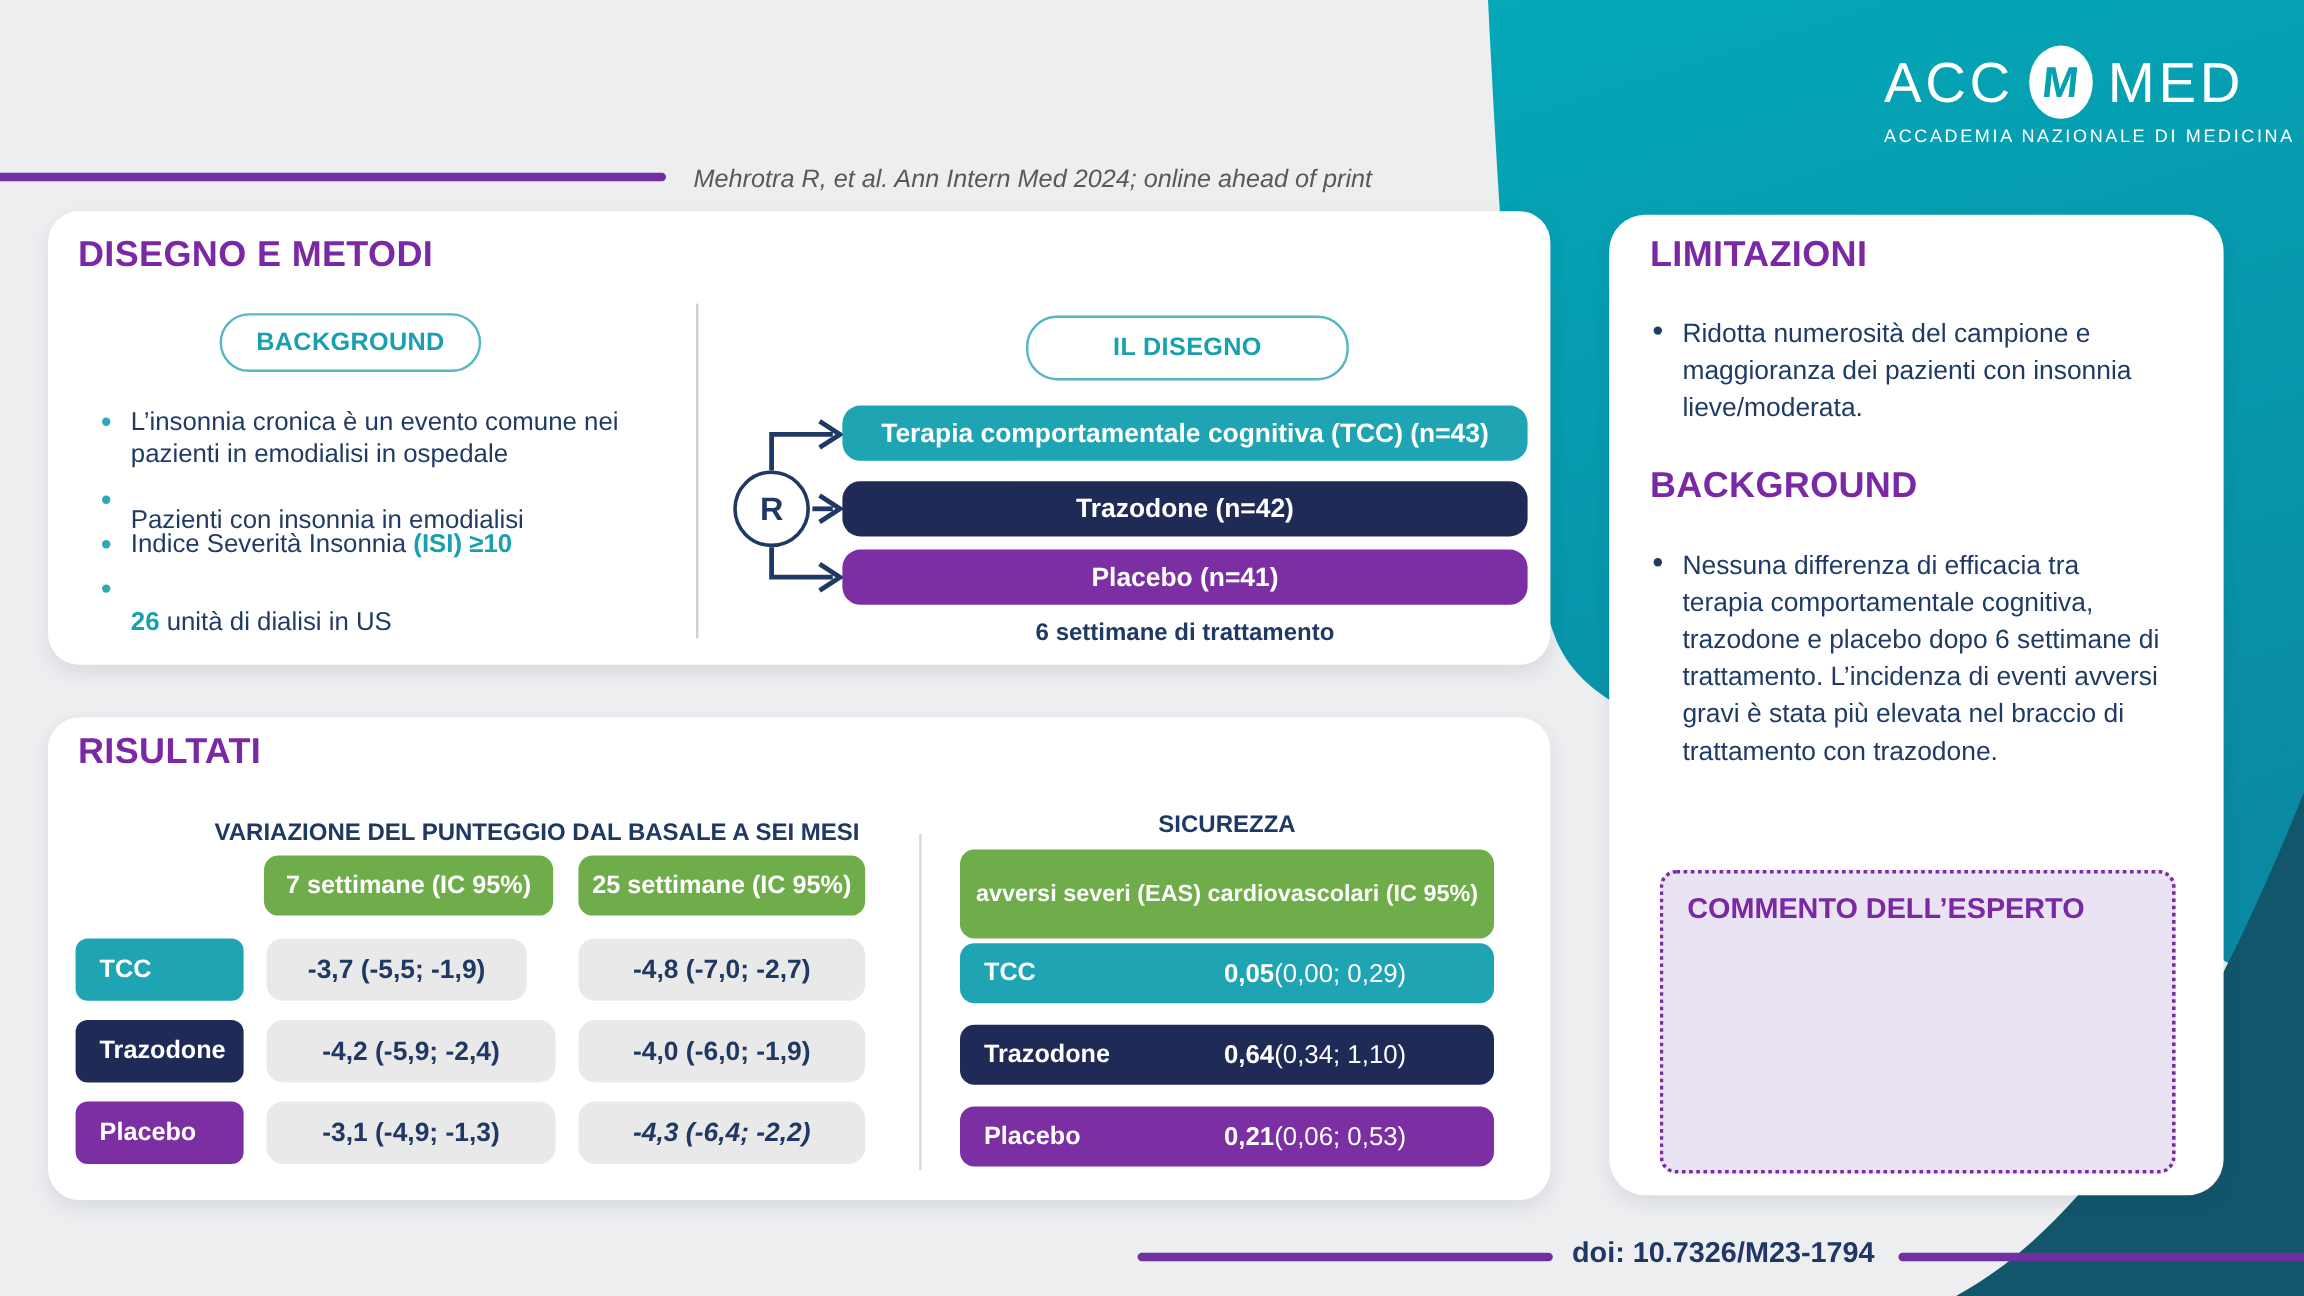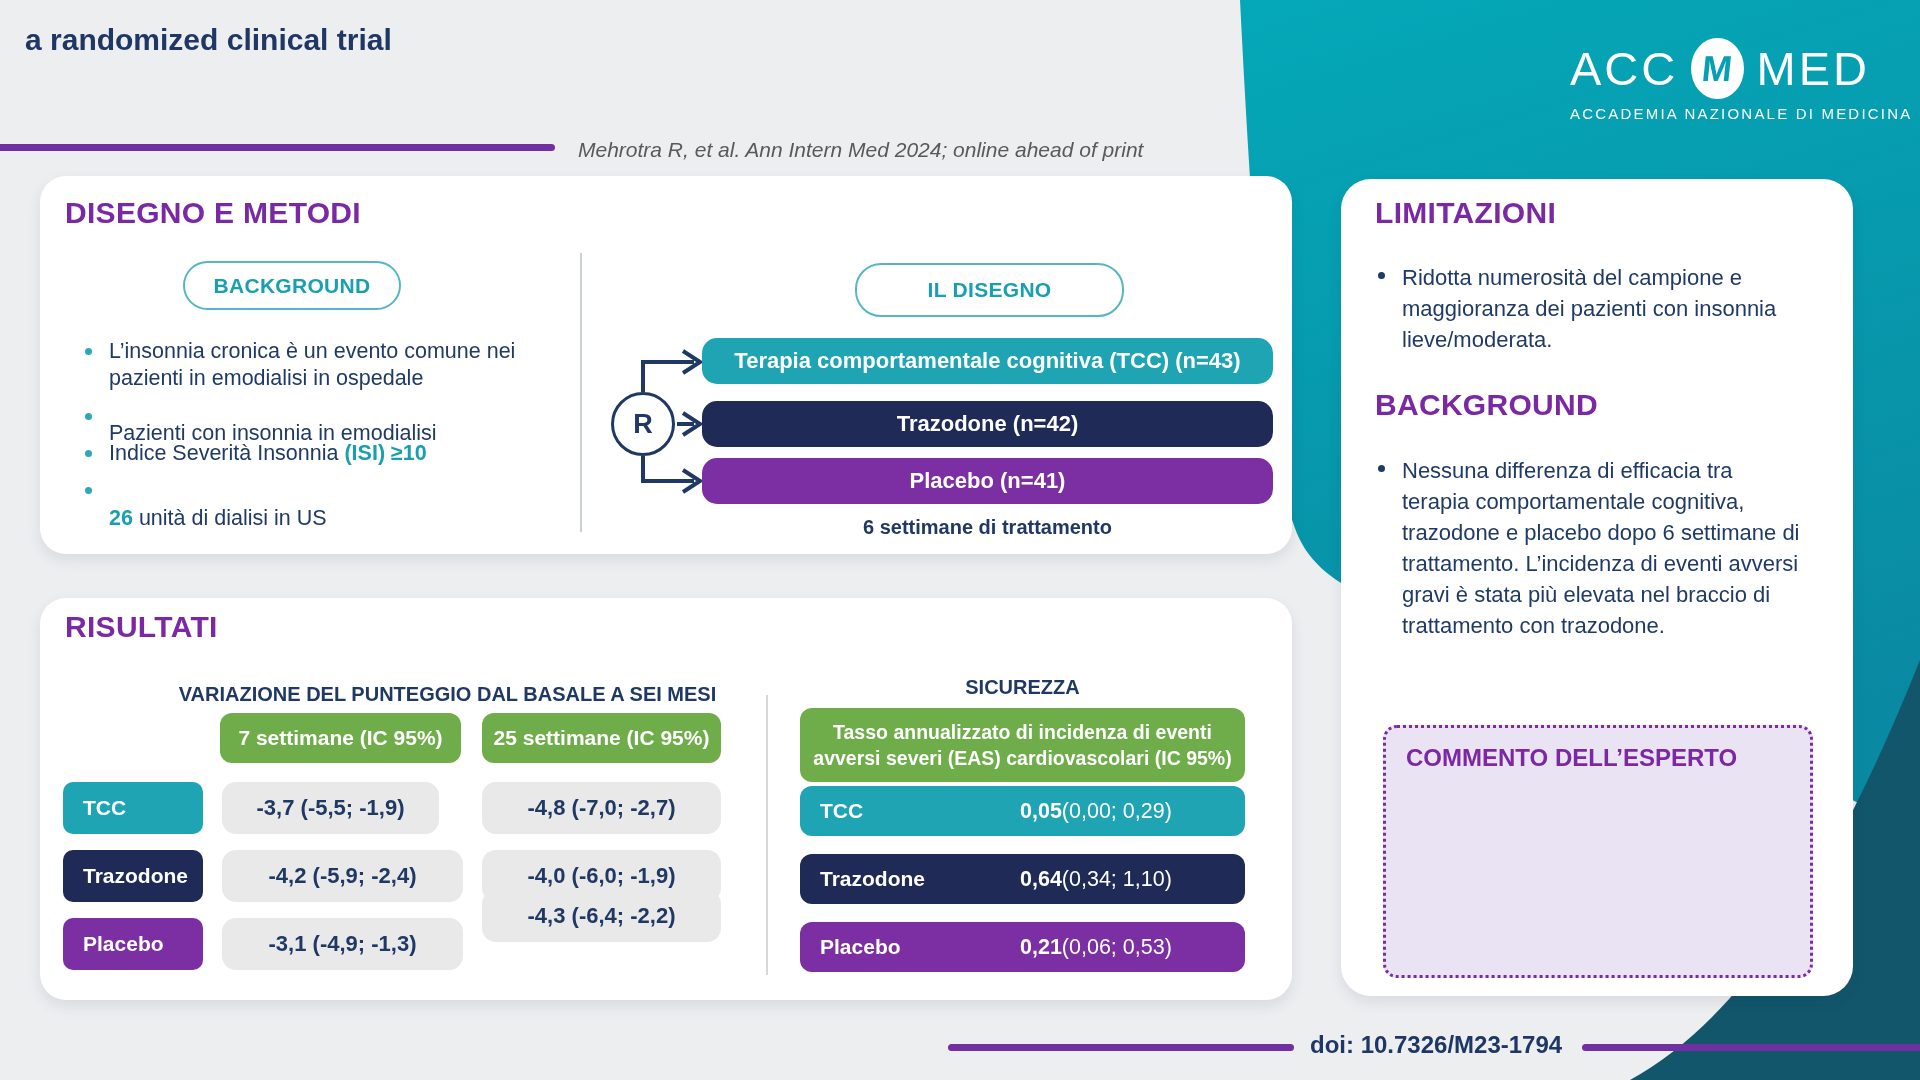--- a/index.html
+++ b/index.html
@@ -109,21 +109,20 @@
     <linearGradient id="tealGrad" x1="0" y1="0" x2="0.25" y2="1">
       <stop offset="0" stop-color="#04a8b8"></stop>
       <stop offset="1" stop-color="#0a8aa2"></stop>
     </linearGradient>
   </defs>
   <path d="M1240,0 H1920 V840 C1840,788 1700,720 1560,668 C1420,616 1330,600 1300,540 C1268,476 1252,240 1240,0 Z" fill="url(#tealGrad)"></path>
   <path d="M1920,660 V1080 H1630 C1748,1016 1842,856 1920,660 Z" fill="#12566b"></path>
 </svg>
 
 <div class="title">
-  <div>a randomized clinical trial</div>
 </div>
 <div class="purple-rule"></div>
 <div class="citation">Mehrotra R, et al. Ann Intern Med 2024; online ahead of print</div>
 
 <div class="logo">
   <div class="logo-row">
     <span class="logo-word">ACC</span>
     <span class="logo-circle">
       <span class="logo-m">M</span>
     </span>
@@ -189,28 +188,27 @@
 <div class="row-label bg-teal" style="top:782px;">TCC</div>
 <div class="val-box" style="left:222px;top:782px;width:217px;">-3,7 (-5,5; -1,9)</div>
 <div class="val-box" style="left:482px;top:782px;width:239px;">-4,8 (-7,0; -2,7)</div>
 
 <div class="row-label bg-navy" style="top:850px;">Trazodone</div>
 <div class="val-box" style="left:222px;top:850px;width:241px;">-4,2 (-5,9; -2,4)</div>
 <div class="val-box" style="left:482px;top:850px;width:239px;">-4,0 (-6,0; -1,9)</div>
 
 <div class="row-label bg-purple" style="top:918px;">Placebo</div>
 <div class="val-box" style="left:222px;top:918px;width:241px;">-3,1 (-4,9; -1,3)</div>
-<div class="val-box" style="left:482px;top:890px;width:239px;">-4,3 (-6,4; -2,2)</div>
+<div class="val-box" style="left:482px;top:918px;width:239px;font-style:italic;">-4,3 (-6,4; -2,2)</div>
 
 <div class="vdiv" style="left:766px;top:695px;height:280px;z-index:3;background:#d8d8d8;"></div>
 
 <div class="section-sub" style="left:800px;top:676px;width:445px;">SICUREZZA</div>
 
 <div class="col-head" style="left:800px;top:708px;width:445px;height:74px;flex-direction:column;line-height:26px;font-size:19.5px;">
-  <span>Tasso annualizzato di incidenza di eventi</span>
   <span>avversi severi (EAS) cardiovascolari (IC  95%)</span>
 </div>
 
 <div class="safety-row bg-teal" style="top:786px;">
   <span class="slabel">TCC</span>
   <span class="sval">
       <b>0,05</b>
       <span> (0,00; 0,29)</span>
     </span>
 </div>

